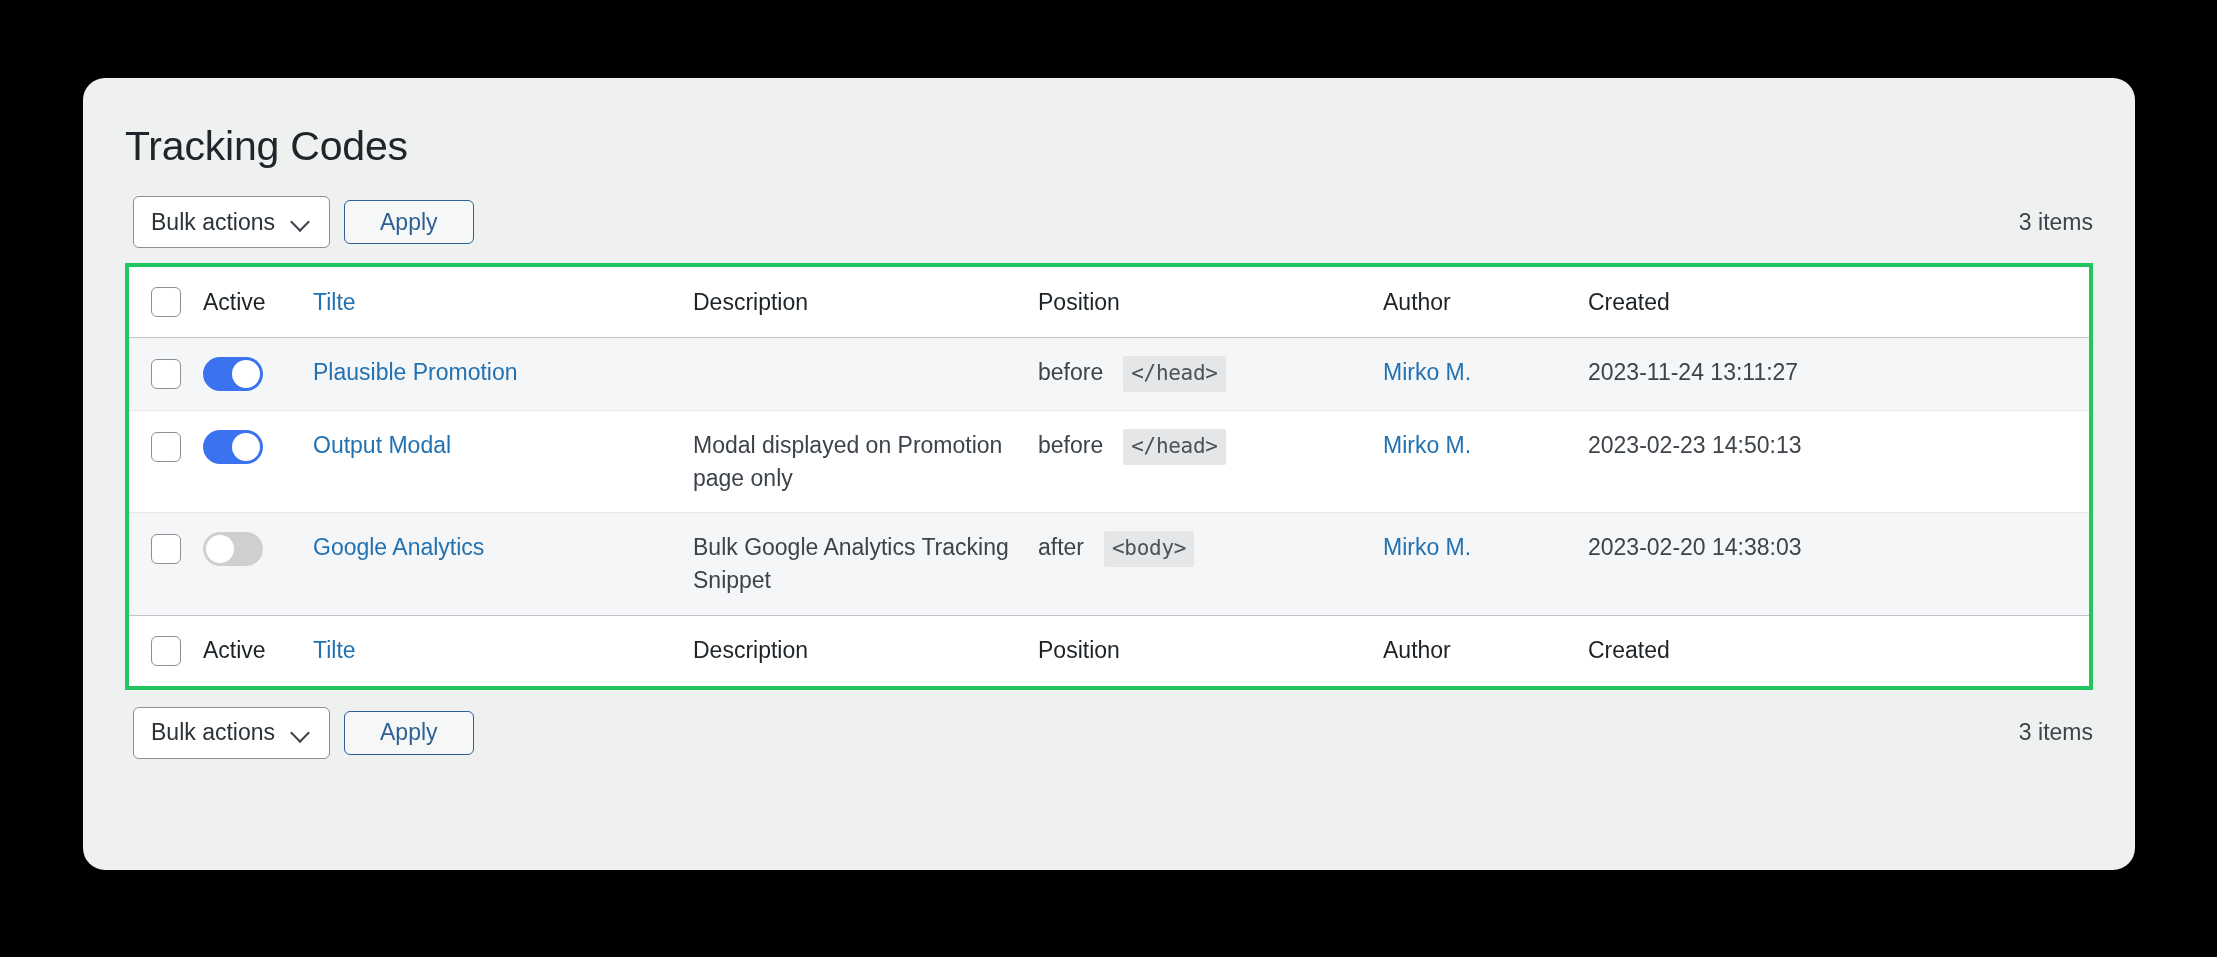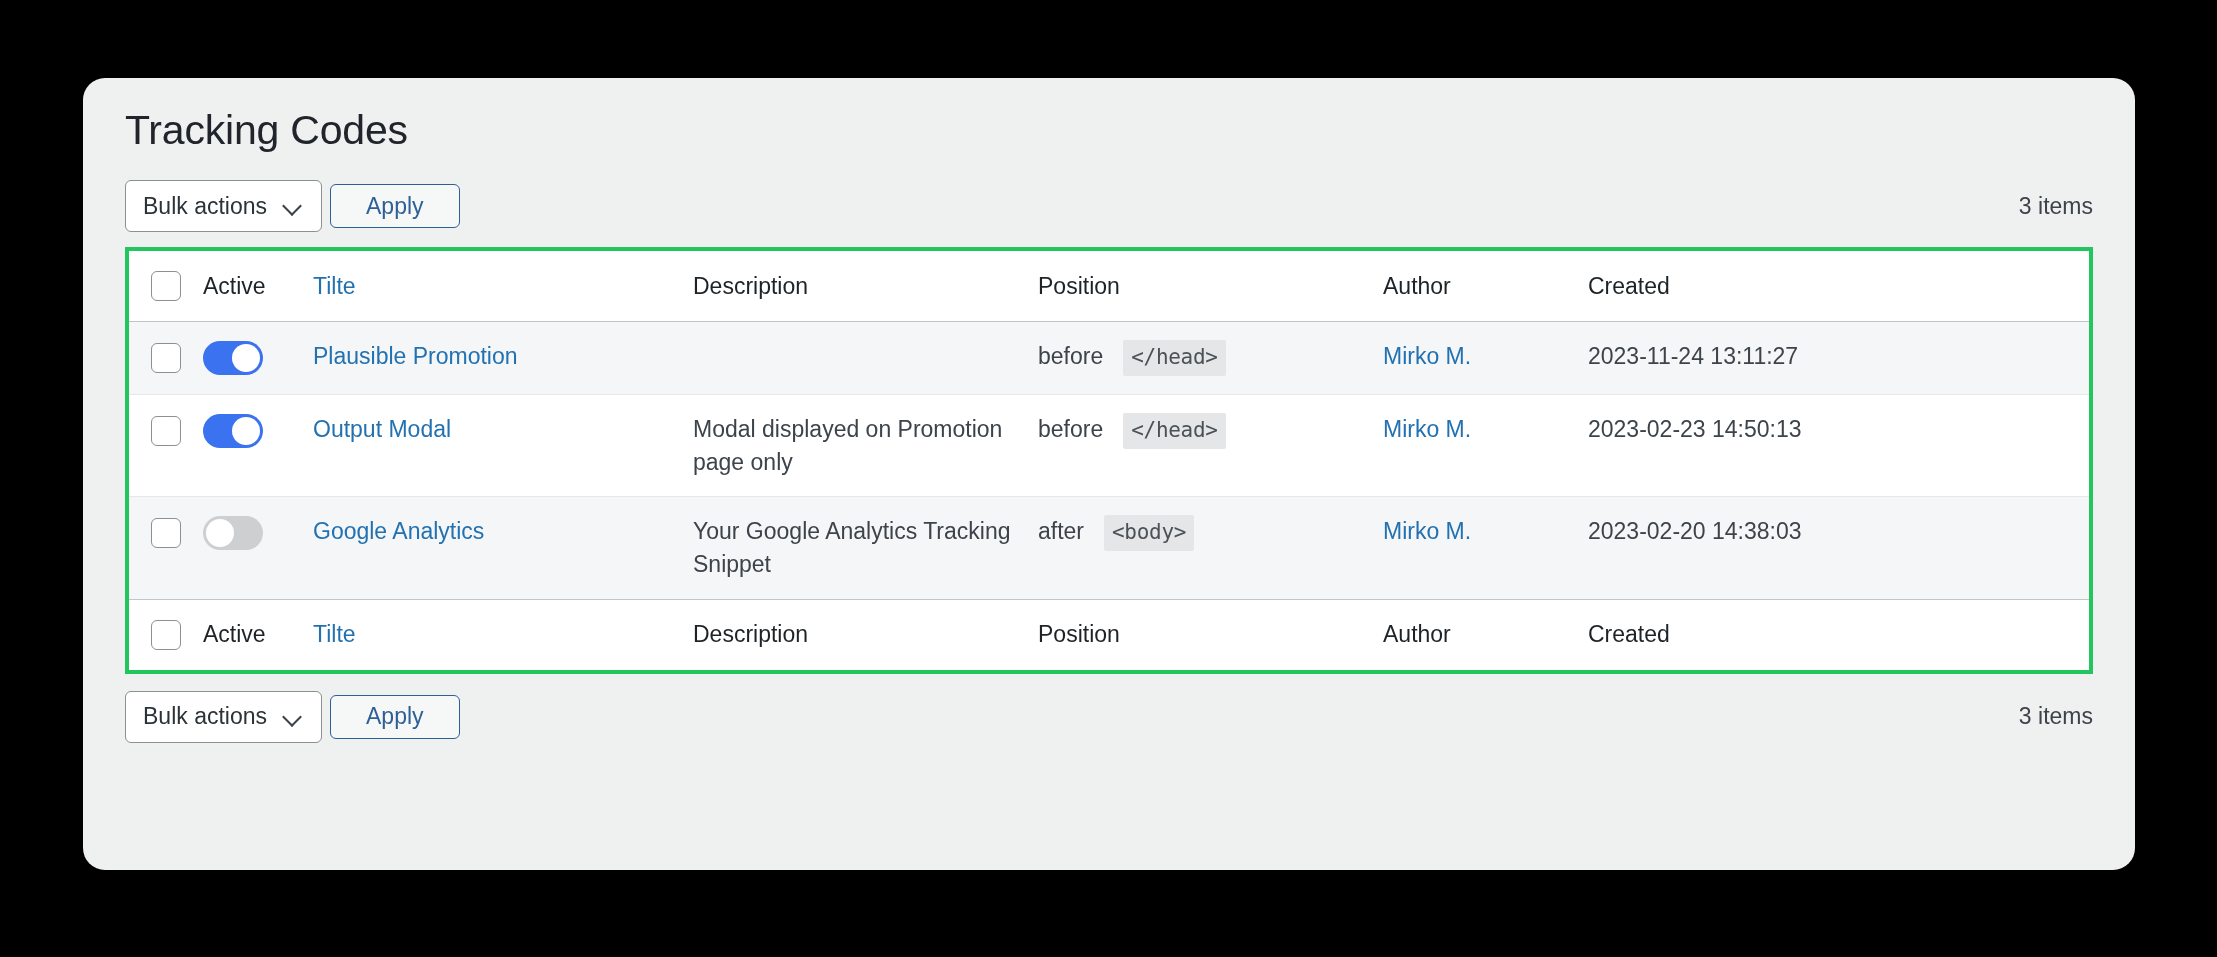--- a/index.html
+++ b/index.html
@@ -35,38 +35,39 @@
     top: 30px;
     right: 42px;
   }
 
   
   .page-title {
     font-size: 41px;
     font-weight: 400;
     color: #20252b;
     letter-spacing: -0.2px;
-    margin: 0 0 26px 0;
+    margin: 16px 0 26px 0;
     line-height: 1.1;
   }
 
   
   .tablenav {
     display: flex;
     align-items: center;
     justify-content: space-between;
     height: 54px;
   }
   .tablenav.top { margin-bottom: 14px; }
   .tablenav.bottom { margin-top: 16px; }
 
   .bulk-group {
     display: flex;
     align-items: center;
-    gap: 8px;
+    gap: 14px;
+    margin-left: 8px;
   }
 
   .select-box {
     display: inline-flex;
     align-items: center;
     justify-content: space-between;
     gap: 16px;
     height: 52px;
     box-sizing: border-box;
     padding: 0 16px 0 17px;
@@ -326,21 +327,21 @@
         <tr class="alt">
           <td class="col-cb">
             <span class="cb"></span>
           </td>
           <td>
             <span class="toggle"><span class="knob"></span></span>
           </td>
           <td>
             <span class="row-link">Google Analytics</span>
           </td>
-          <td class="desc-cell">Your Google Analytics Tracking Snippet</td>
+          <td class="desc-cell">Bulk Google Analytics Tracking Snippet</td>
           <td class="pos-cell">
             <span class="pos-word">after</span><span class="code-chip">&lt;body&gt;</span>
           </td>
           <td>
             <span class="row-link">Mirko M.</span>
           </td>
           <td class="created-cell">2023-02-20 14:38:03</td>
         </tr>
       </tbody>
 

